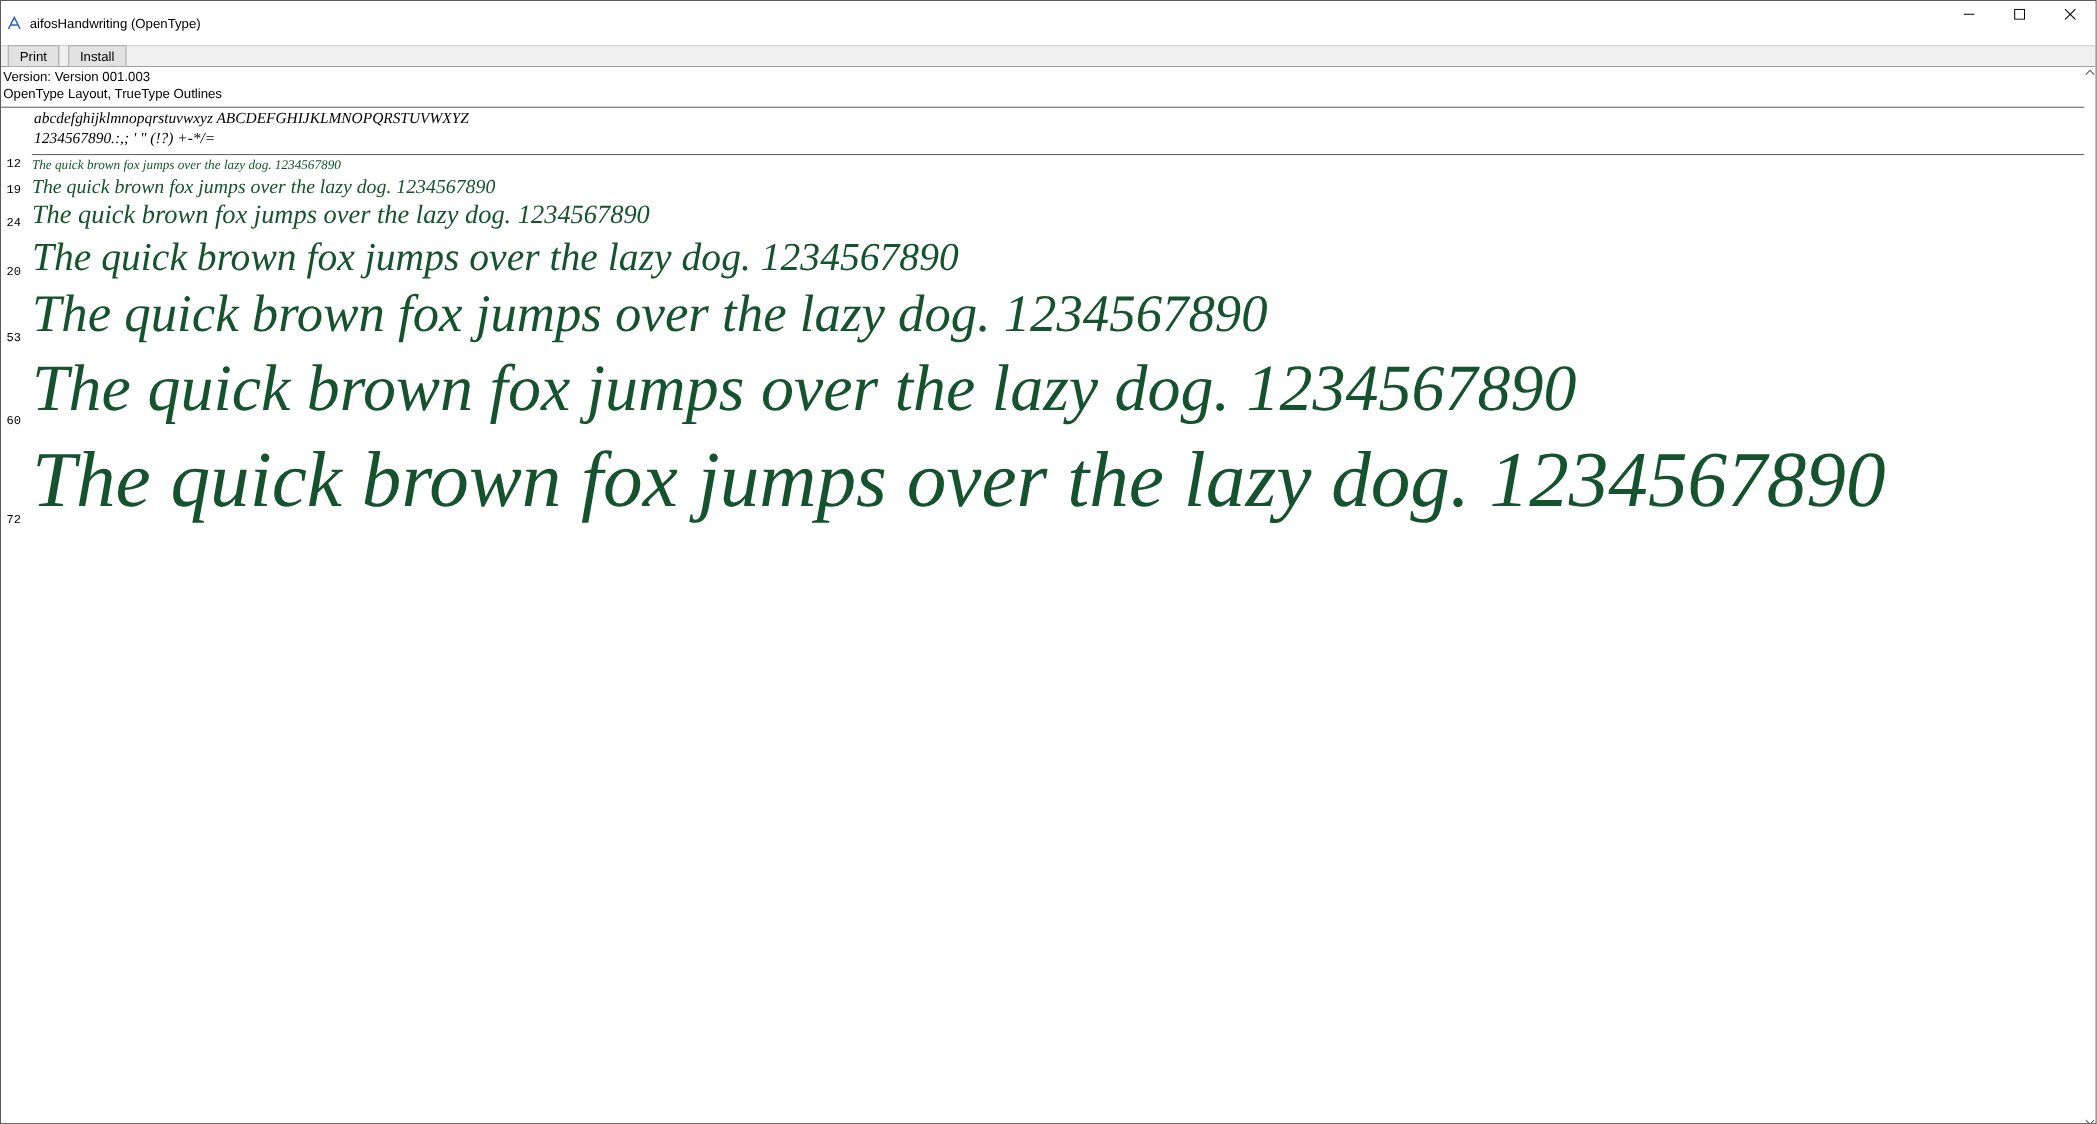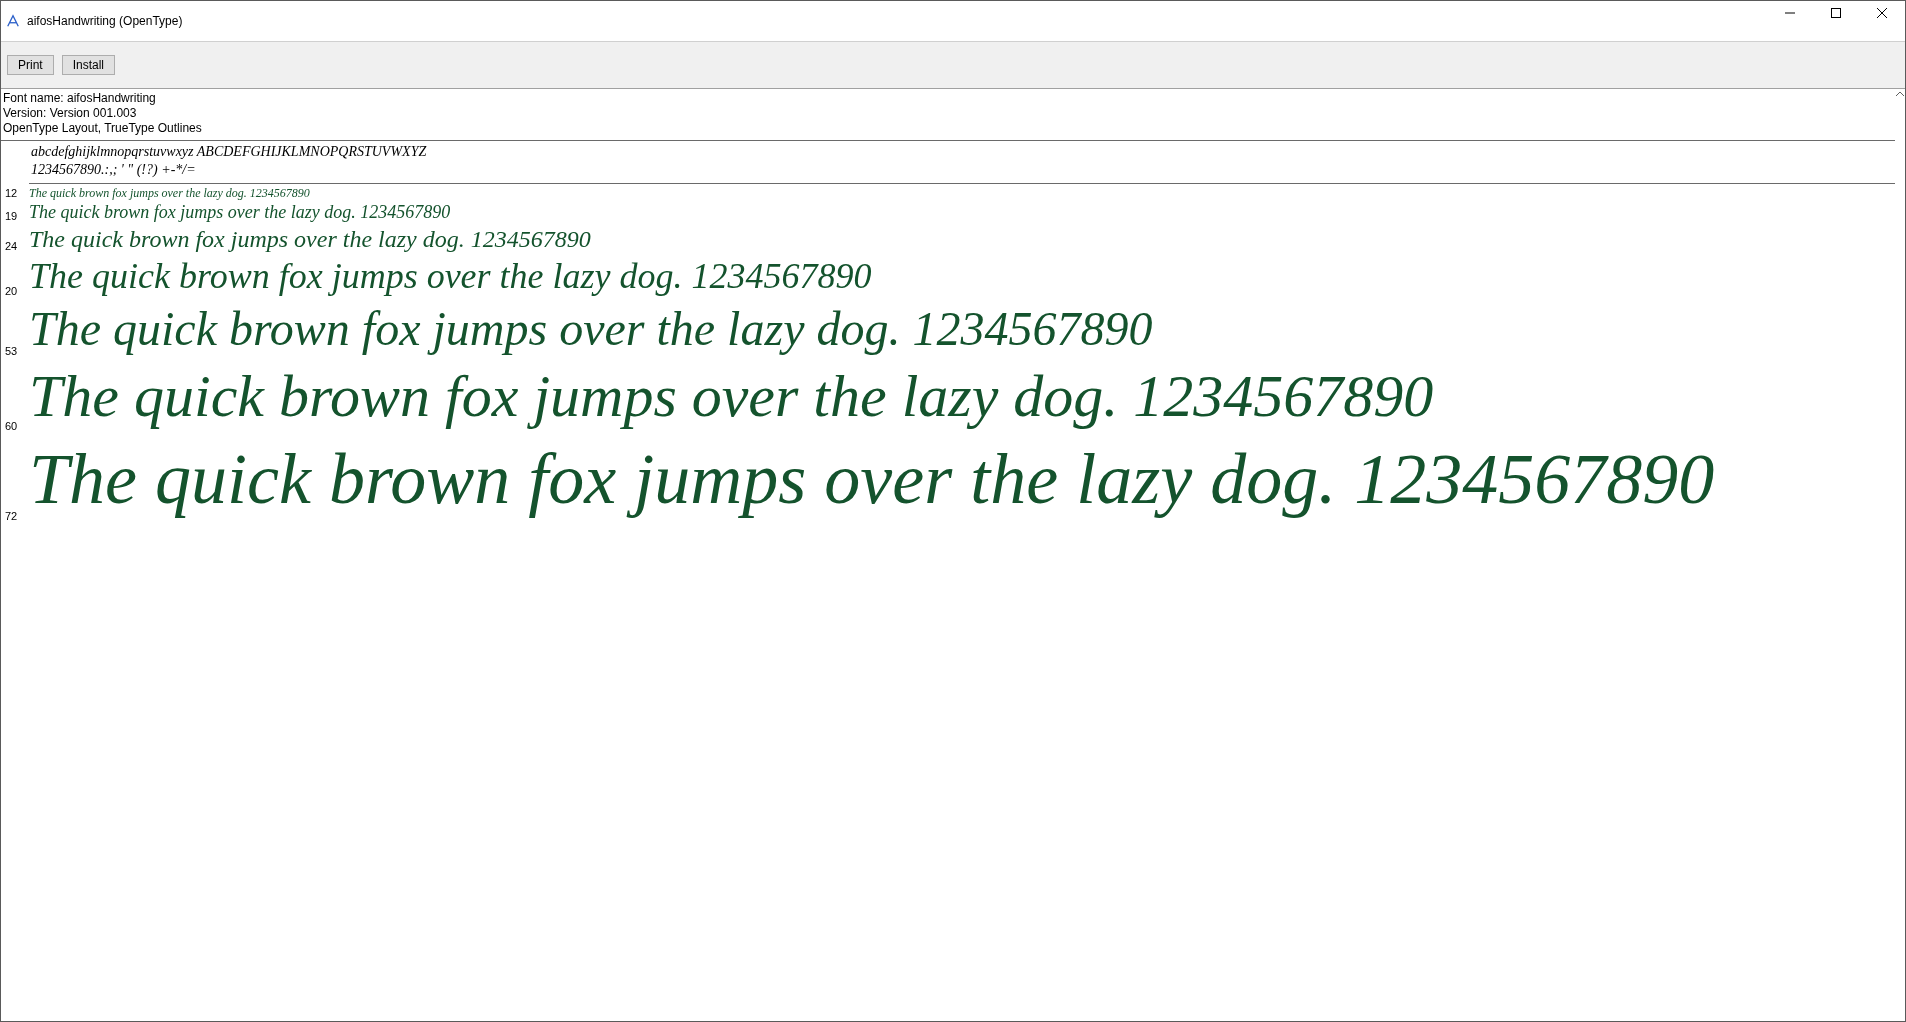--- a/index.html
+++ b/index.html
@@ -30,21 +30,21 @@
   .titlebar-spacer { flex: 1; }
   .win-controls { display: flex; height: 100%; }
   .win-btn {
     width: 46px; height: 24px;
     display: flex; align-items: center; justify-content: center;
     cursor: default;
   }
 
   
   .toolbar {
-    height: 48px;
+    height: 20px;
     background: #f0f0f0;
     border-top: 1px solid #d0d0d0;
     border-bottom: 1px solid #a0a0a0;
     display: flex;
     align-items: center;
     padding: 0 6px;
     gap: 8px;
   }
   .toolbar button {
     font-family: inherit;
@@ -101,25 +101,25 @@
 
   
   .samples { padding-top: 2px; }
   .sample-row {
     display: flex;
     align-items: baseline;
     gap: 10px;
     padding-left: 2px;
   }
   .size-label {
-    font-family: Liberation Sans, sans-serif;
+    font-family: Liberation Mono, monospace;
     font-size: 11px;
     color: #000;
     width: 16px;
-    text-align: center;
+    text-align: right;
     align-self: flex-end;
     padding-bottom: 2px;
   }
   .sample-text {
     font-family: "Segoe Script", "Comic Sans MS", cursive;
     font-style: italic;
     white-space: nowrap;
     color: #14532d;
   }
 </style>
@@ -156,21 +156,20 @@
 
 <div class="toolbar">
   <button>Print</button>
   <button>Install</button>
 </div>
 
 <div class="content-outer">
   <div class="content">
 
     <div class="info">
-      <div>Font name: aifosHandwriting</div>
       <div>Version: Version 001.003</div>
       <div>OpenType Layout, TrueType Outlines</div>
     </div>
 
     <div class="alpha">
       <div>abcdefghijklmnopqrstuvwxyz ABCDEFGHIJKLMNOPQRSTUVWXYZ</div>
       <div>1234567890.:,; ' " (!?) +-*/=</div>
     </div>
 
     <div class="samples" id="samples">

